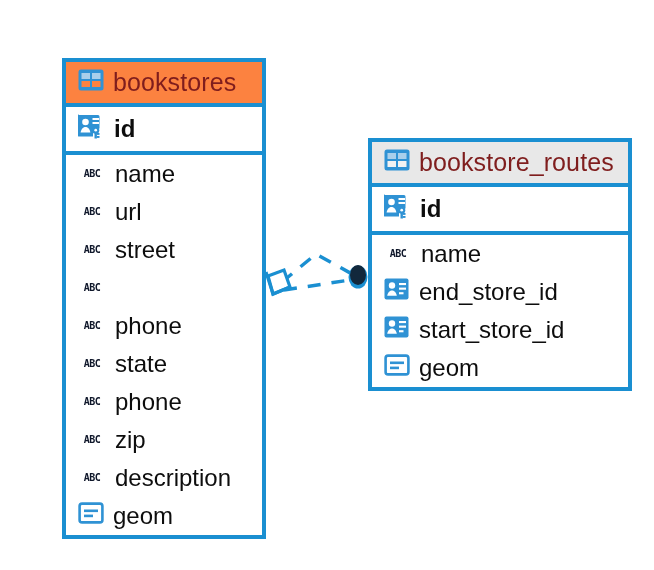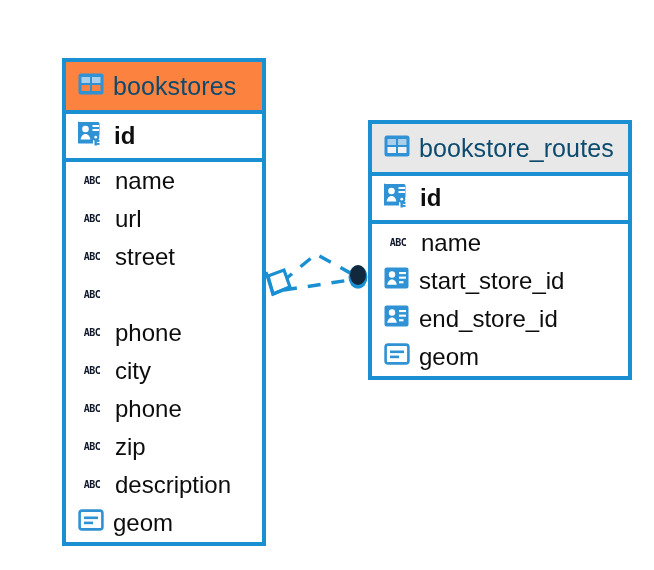--- a/index.html
+++ b/index.html
@@ -15,25 +15,25 @@
   
   .entity{
     position:absolute;
     background:#ffffff;
     border:4px solid var(--edge);
     box-sizing:border-box;
   }
   .entity-header{
     display:flex;align-items:center;
     gap:9px;
-    height:48px;
+    height:41px;
     padding:0 12px;
     box-sizing:border-box;
     font-size:25px;
-    color:#0c4a6e;
+    color:#7f1d1d;
     letter-spacing:.1px;
   }
   .entity-header.accent{background:var(--accent-bg);}
   .entity-header.neutral{background:var(--neutral-bg);}
   .hdr-rule{height:4px;background:var(--edge);}
 
   .field{
     display:flex;align-items:center;
     gap:9px;
     height:38px;
@@ -142,21 +142,21 @@
       <span class="abc">ABC</span>
     </div>
 
     <div class="field">
       <span class="abc">ABC</span>
       <span class="field-label">phone</span>
     </div>
 
     <div class="field">
       <span class="abc">ABC</span>
-      <span class="field-label">city</span>
+      <span class="field-label">state</span>
     </div>
 
     <div class="field">
       <span class="abc">ABC</span>
       <span class="field-label">phone</span>
     </div>
 
     <div class="field">
       <span class="abc">ABC</span>
       <span class="field-label">zip</span>
@@ -172,21 +172,21 @@
         <svg width="26" height="22" viewBox="0 0 26 22">
           <rect x="1.6" y="1.6" width="22.8" height="18.8" rx="2.5" fill="#ffffff" stroke="#2f92d4" stroke-width="2.6"></rect>
           <rect x="6" y="7.5" width="14" height="2.6" fill="#2f92d4"></rect>
           <rect x="6" y="12.6" width="9" height="2.6" fill="#2f92d4"></rect>
         </svg>
       </span>
       <span class="field-label">geom</span>
     </div>
   </div>
 
-  <div class="entity" style="--edge:#1a8fd1; --neutral-bg:#e8e8e8; left:368px; top:120px; width:264px;">
+  <div class="entity" style="--edge:#1a8fd1; --neutral-bg:#e8e8e8; left:368px; top:138px; width:264px;">
 
     <div class="entity-header neutral">
       <span class="ico">
         <svg width="26" height="22" viewBox="0 0 26 22">
           <rect x="0.5" y="0.5" width="25" height="21" rx="2.5" fill="#2f92d4"></rect>
           <rect x="3.5" y="4" width="8.5" height="6" fill="#a9cfeb"></rect>
           <rect x="14" y="4" width="8.5" height="6" fill="#a9cfeb"></rect>
           <rect x="3.5" y="12" width="8.5" height="6" fill="#f2f2f2"></rect>
           <rect x="14" y="12" width="8.5" height="6" fill="#f2f2f2"></rect>
         </svg>
@@ -225,35 +225,35 @@
       <span class="ico">
         <svg width="26" height="22" viewBox="0 0 26 22">
           <rect x="0.5" y="0.5" width="24" height="21" rx="2" fill="#2f92d4"></rect>
           <circle cx="8" cy="7.5" r="3.2" fill="#ffffff"></circle>
           <path d="M3.2 17.8 c0.6 -3.9 2.9 -5.4 4.8 -5.4 c1.9 0 4.2 1.5 4.8 5.4 z" fill="#ffffff"></path>
           <rect x="15" y="5" width="7" height="2.1" fill="#ffffff"></rect>
           <rect x="15" y="9.6" width="7" height="2.1" fill="#ffffff"></rect>
           <rect x="15" y="14.2" width="4.5" height="2.1" fill="#ffffff"></rect>
         </svg>
       </span>
-      <span class="field-label">start_store_id</span>
+      <span class="field-label">end_store_id</span>
     </div>
 
     <div class="field">
       <span class="ico">
         <svg width="26" height="22" viewBox="0 0 26 22">
           <rect x="0.5" y="0.5" width="24" height="21" rx="2" fill="#2f92d4"></rect>
           <circle cx="8" cy="7.5" r="3.2" fill="#ffffff"></circle>
           <path d="M3.2 17.8 c0.6 -3.9 2.9 -5.4 4.8 -5.4 c1.9 0 4.2 1.5 4.8 5.4 z" fill="#ffffff"></path>
           <rect x="15" y="5" width="7" height="2.1" fill="#ffffff"></rect>
           <rect x="15" y="9.6" width="7" height="2.1" fill="#ffffff"></rect>
           <rect x="15" y="14.2" width="4.5" height="2.1" fill="#ffffff"></rect>
         </svg>
       </span>
-      <span class="field-label">end_store_id</span>
+      <span class="field-label">start_store_id</span>
     </div>
 
     <div class="field">
       <span class="ico">
         <svg width="26" height="22" viewBox="0 0 26 22">
           <rect x="1.6" y="1.6" width="22.8" height="18.8" rx="2.5" fill="#ffffff" stroke="#2f92d4" stroke-width="2.6"></rect>
           <rect x="6" y="7.5" width="14" height="2.6" fill="#2f92d4"></rect>
           <rect x="6" y="12.6" width="9" height="2.6" fill="#2f92d4"></rect>
         </svg>
       </span>

